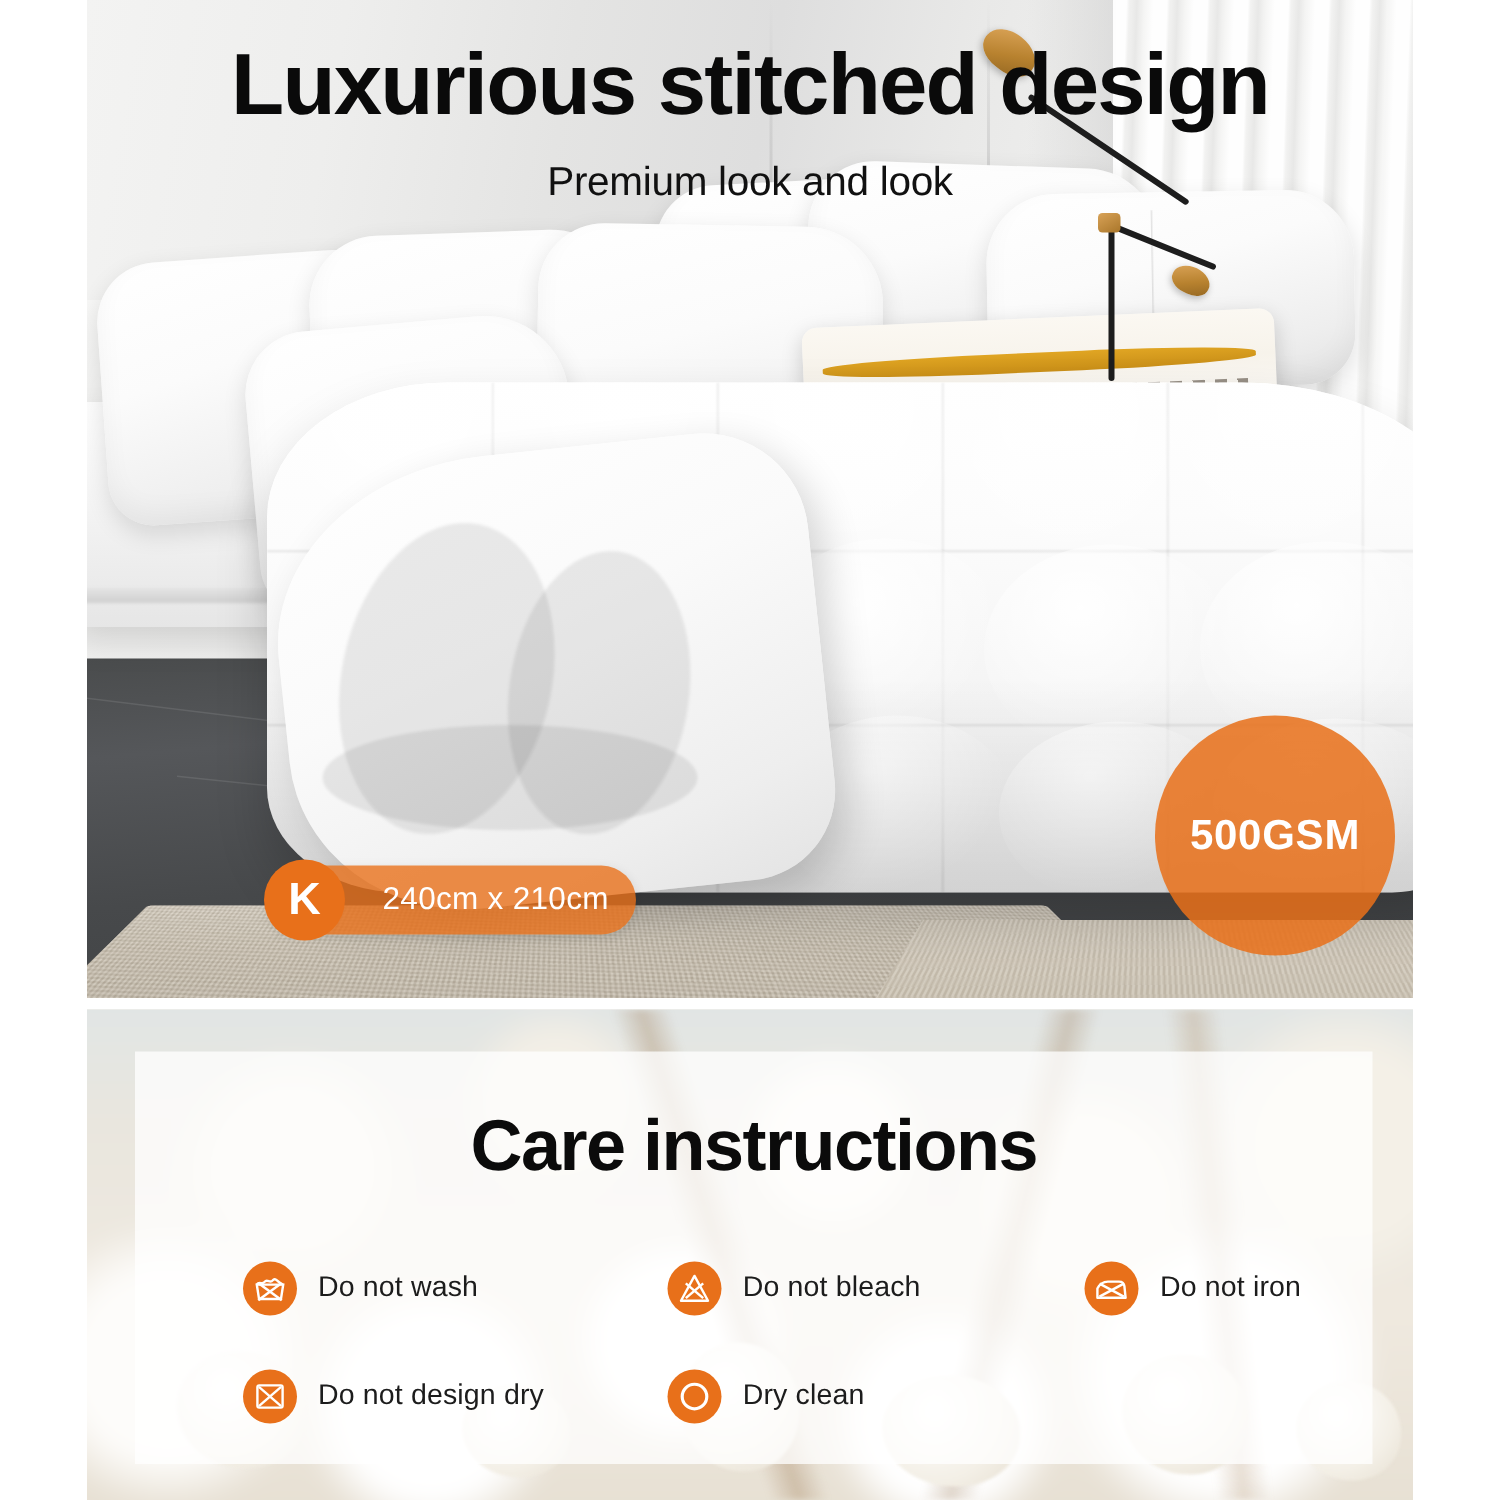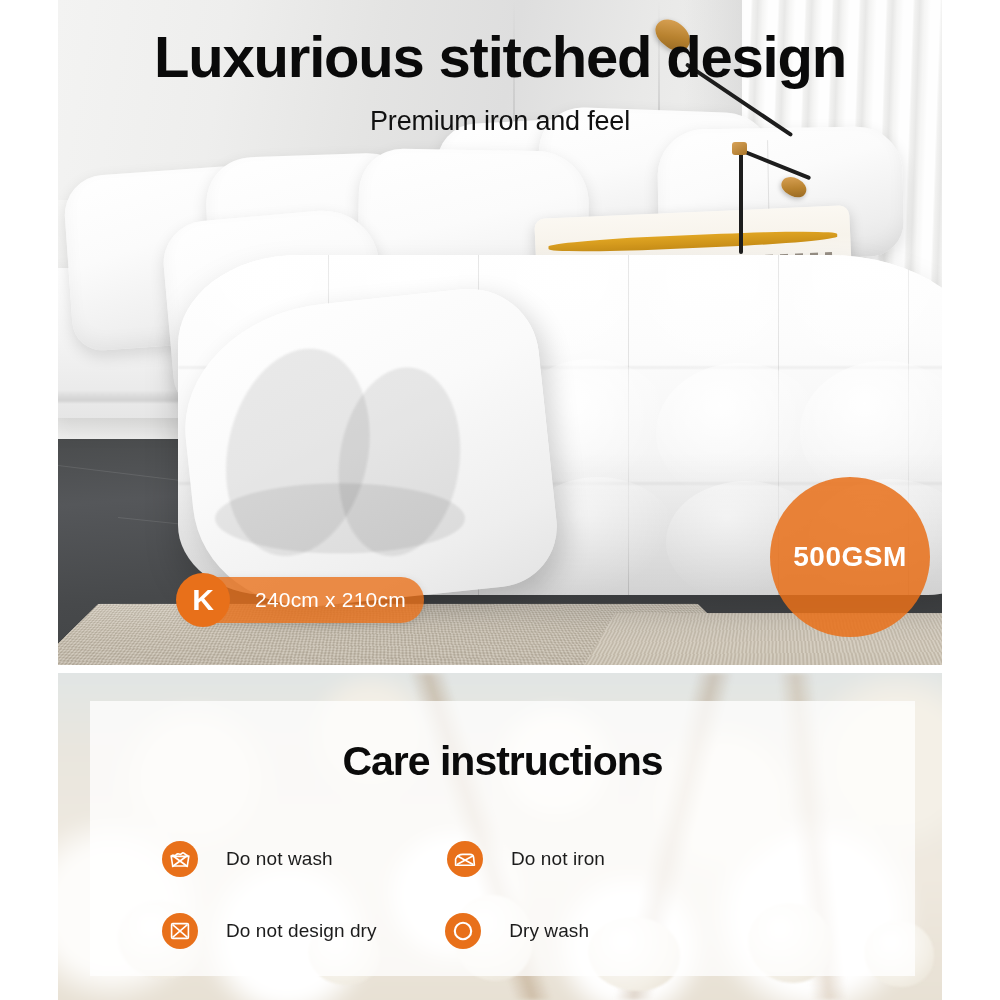--- a/index.html
+++ b/index.html
@@ -402,41 +402,41 @@
     height: 275px;
     background: rgba(255,255,255,.76);
   }
 
   .care-title {
     position: absolute;
     left: 0; right: 0;
     top: 40px;
     text-align: center;
     color: #0b0b0b;
-    font-size: 41px;
+    font-size: 48px;
     font-weight: 700;
     letter-spacing: -1px;
     line-height: 1;
   }
 
   .care-grid {
     position: absolute;
     left: 72px;
     top: 122px;
     width: 760px;
   }
   .care-row {
     display: flex;
     align-items: center;
     height: 72px;
   }
   .care-item {
     display: flex;
     align-items: center;
-    gap: 28px;
+    gap: 14px;
   }
   .ci-1 { width: 285px; }
   .ci-2 { width: 280px; }
   .ci-3 { width: 200px; align-items: center; }
   .care-icon {
     width: 36px; height: 36px;
     border-radius: 50%;
     background: #E8701A;
     display: flex;
     align-items: center;
@@ -527,21 +527,21 @@
       <div class="duvet-shade"></div>
     </div>
 
     <div class="duvet-fold">
       <div class="fold-crease" style="left:40px;  top:40px;  width:140px; height:210px; transform:rotate(18deg);"></div>
       <div class="fold-crease" style="left:150px; top:70px;  width:120px; height:190px; transform:rotate(14deg);"></div>
       <div class="fold-crease" style="left:20px;  top:180px; width:250px; height:70px;  transform:rotate(6deg);"></div>
     </div>
 
     <div class="headline">Luxurious stitched design</div>
-    <div class="subhead">Premium iron and feel</div>
+    <div class="subhead">Premium look and look</div>
 
     <div class="size-badge">
       <div class="size-letter-circle">
         <span class="size-letter">K</span>
       </div>
       <span class="size-text">240cm x 210cm</span>
     </div>
 
     <div class="gsm-badge">
       <span class="gsm-text">500GSM</span>
@@ -571,20 +571,30 @@
               <svg width="24" height="24" viewBox="0 0 24 24">
                 <path d="M3.2 9.4 H20.8 L19.3 19 H4.7 Z" fill="none" stroke="#fff" stroke-width="1.6"></path>
                 <path d="M3.2 9.4 C5 6.6 6.6 10 8.4 7.6 C10.2 5.2 12 9 13.8 6.6 C15.6 4.2 17.6 8.4 20.8 9.4" fill="none" stroke="#fff" stroke-width="1.6" stroke-linejoin="round"></path>
                 <line x1="4.2" y1="8.3" x2="19.8" y2="19.8" stroke="#fff" stroke-width="1.7"></line>
                 <line x1="19.8" y1="8.3" x2="4.2" y2="19.8" stroke="#fff" stroke-width="1.7"></line>
               </svg>
             </span>
             <span class="care-label">Do not wash</span>
           </div>
 
+          <div class="care-item ci-2">
+            <span class="care-icon">
+              <svg width="24" height="24" viewBox="0 0 24 24">
+                <path d="M12 3.6 L21 20.2 H3 Z" fill="none" stroke="#fff" stroke-width="1.6" stroke-linejoin="round"></path>
+                <line x1="6.2" y1="8.6" x2="17.8" y2="18.4" stroke="#fff" stroke-width="1.7"></line>
+                <line x1="17.8" y1="8.6" x2="6.2" y2="18.4" stroke="#fff" stroke-width="1.7"></line>
+              </svg>
+            </span>
+            <span class="care-label">Do not bleach</span>
+          </div>
 
           <div class="care-item ci-3">
             <span class="care-icon">
               <svg width="24" height="24" viewBox="0 0 24 24">
                 <path d="M2.6 18.2 H21.4 L20.6 10.4 C20.4 8.6 19 7.4 17 7.4 H9.6 C6.4 7.4 4 9.2 2.6 12 Z" fill="none" stroke="#fff" stroke-width="1.6" stroke-linejoin="round"></path>
                 <line x1="4" y1="8.8" x2="20.2" y2="17.4" stroke="#fff" stroke-width="1.7"></line>
                 <line x1="20.2" y1="8.8" x2="4" y2="17.4" stroke="#fff" stroke-width="1.7"></line>
               </svg>
             </span>
             <span class="care-label">Do not iron</span>
@@ -603,21 +613,21 @@
             </span>
             <span class="care-label">Do not design dry</span>
           </div>
 
           <div class="care-item ci-2">
             <span class="care-icon">
               <svg width="24" height="24" viewBox="0 0 24 24">
                 <circle cx="12" cy="12" r="8.2" fill="none" stroke="#fff" stroke-width="2.1"></circle>
               </svg>
             </span>
-            <span class="care-label">Dry wash</span>
+            <span class="care-label">Dry clean</span>
           </div>
 
           <div class="care-item ci-3"></div>
         </div>
 
       </div>
     </div>
   </div>
 
 </div>

